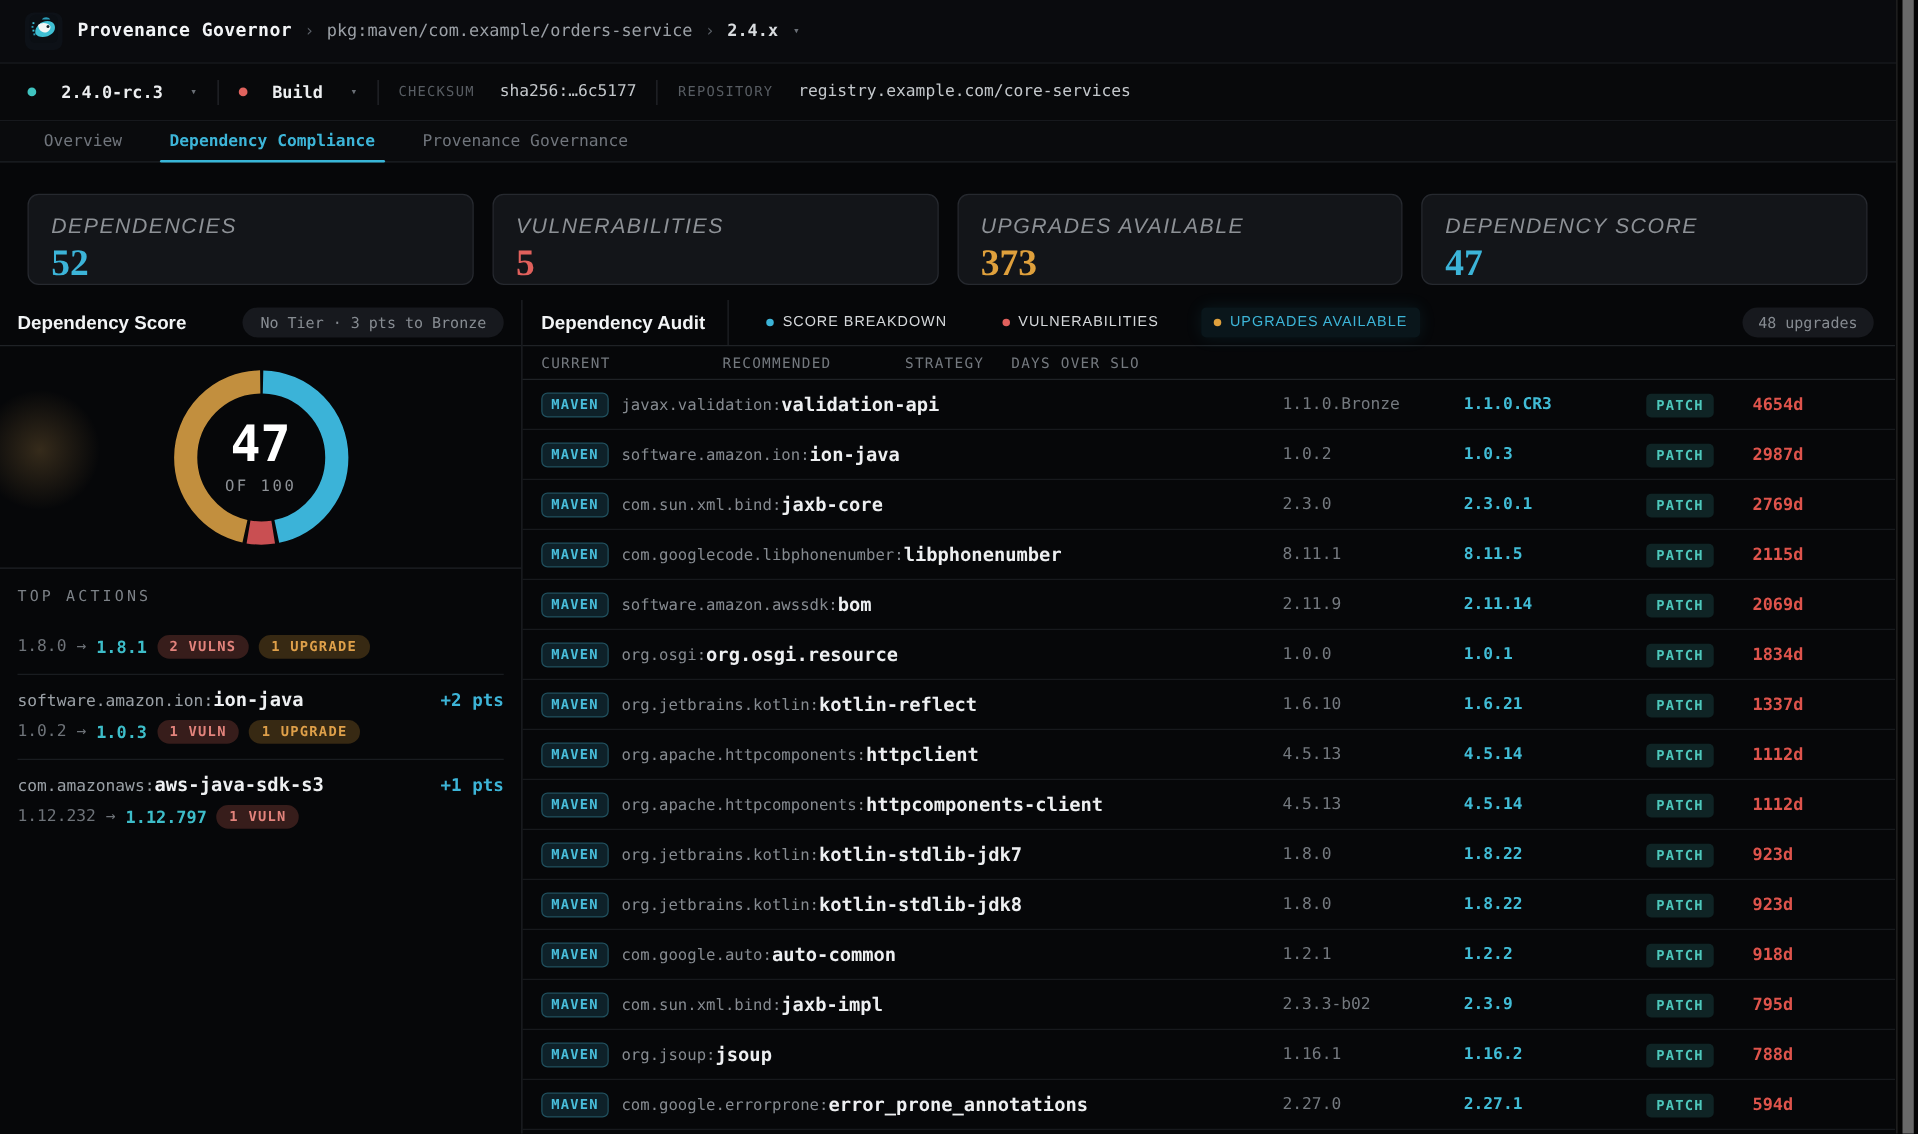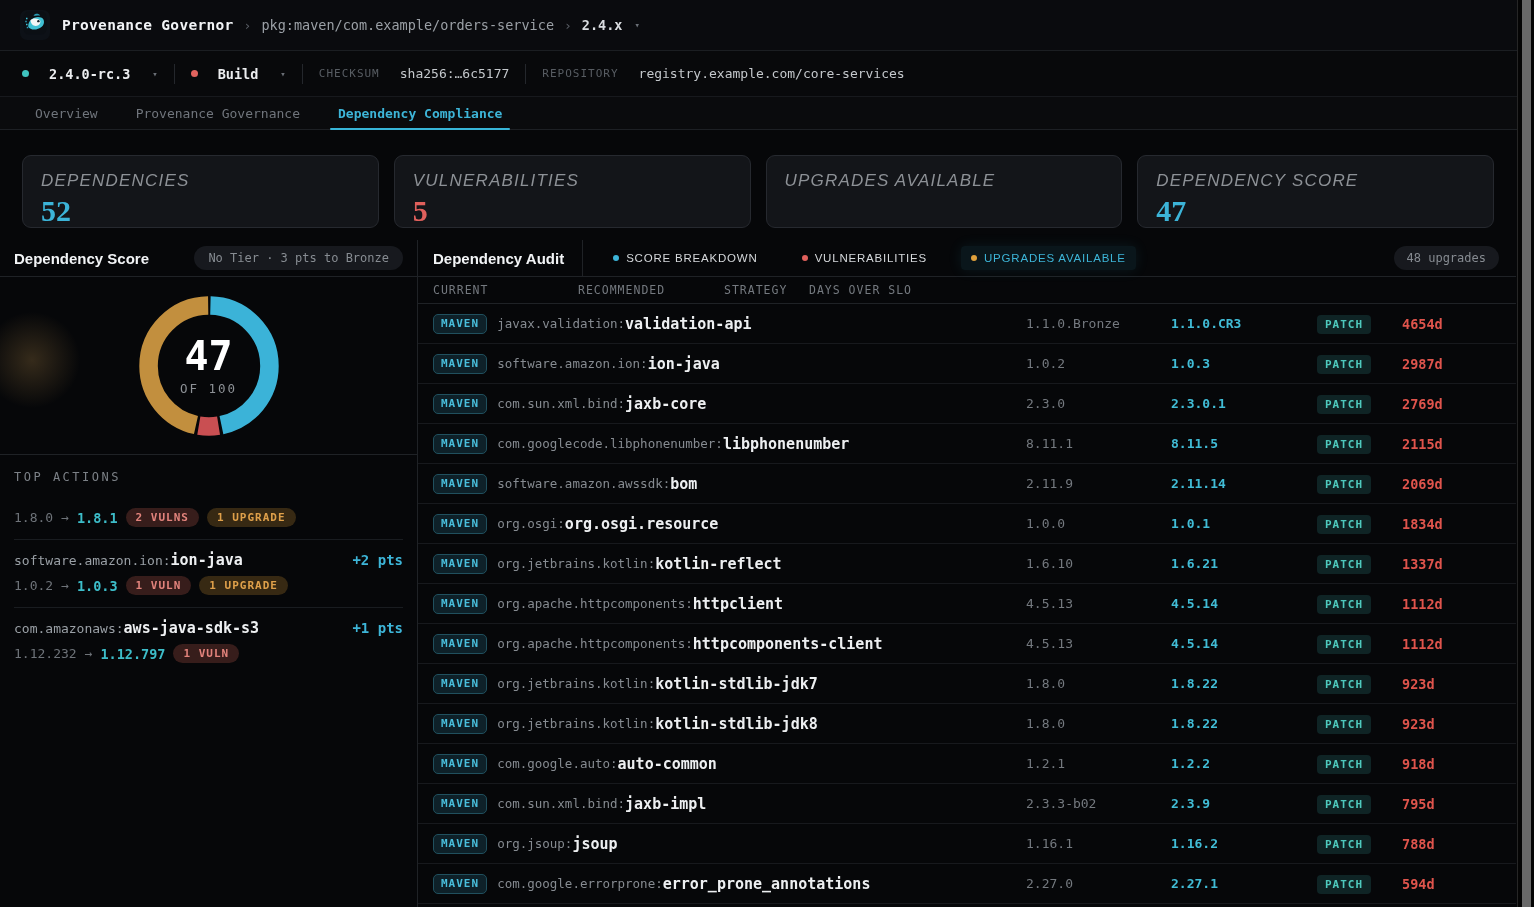--- a/index.html
+++ b/index.html
@@ -222,42 +222,43 @@
     <span class="ctx-label">REPOSITORY</span>
     <span class="ctx-value">registry.example.com/core-services</span>
   </div>
 </div>
 
 <div class="tabbar">
   <div class="tab">
     <span>Overview</span>
   </div>
 
+  <div class="tab active">
+    <span>Dependency Compliance</span>
+  </div>
+
   <div class="tab">
     <span>Provenance Governance</span>
-  </div>
-
-  <div class="tab active">
-    <span>Dependency Compliance</span>
   </div>
 </div>
 
 <div class="cards">
   <div class="card">
     <div class="card-label">DEPENDENCIES</div>
     <div class="card-value" style="color: rgb(60, 180, 216);">52</div>
   </div>
 
   <div class="card">
     <div class="card-label">VULNERABILITIES</div>
     <div class="card-value" style="color: rgb(224, 96, 92);">5</div>
   </div>
 
   <div class="card">
     <div class="card-label">UPGRADES AVAILABLE</div>
+    <div class="card-value" style="color: rgb(223, 160, 60);">373</div>
   </div>
 
   <div class="card">
     <div class="card-label">DEPENDENCY SCORE</div>
     <div class="card-value" style="color: rgb(60, 180, 216);">47</div>
   </div>
 </div>
 
 <div class="panels">
 

